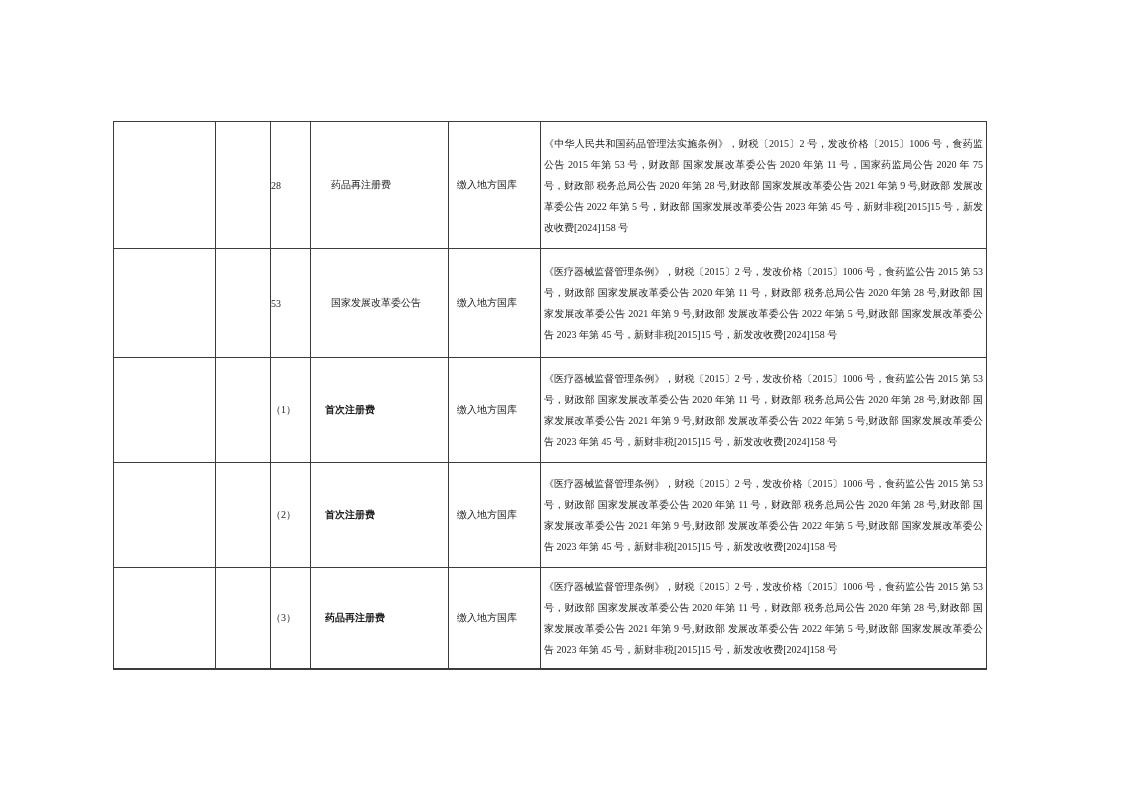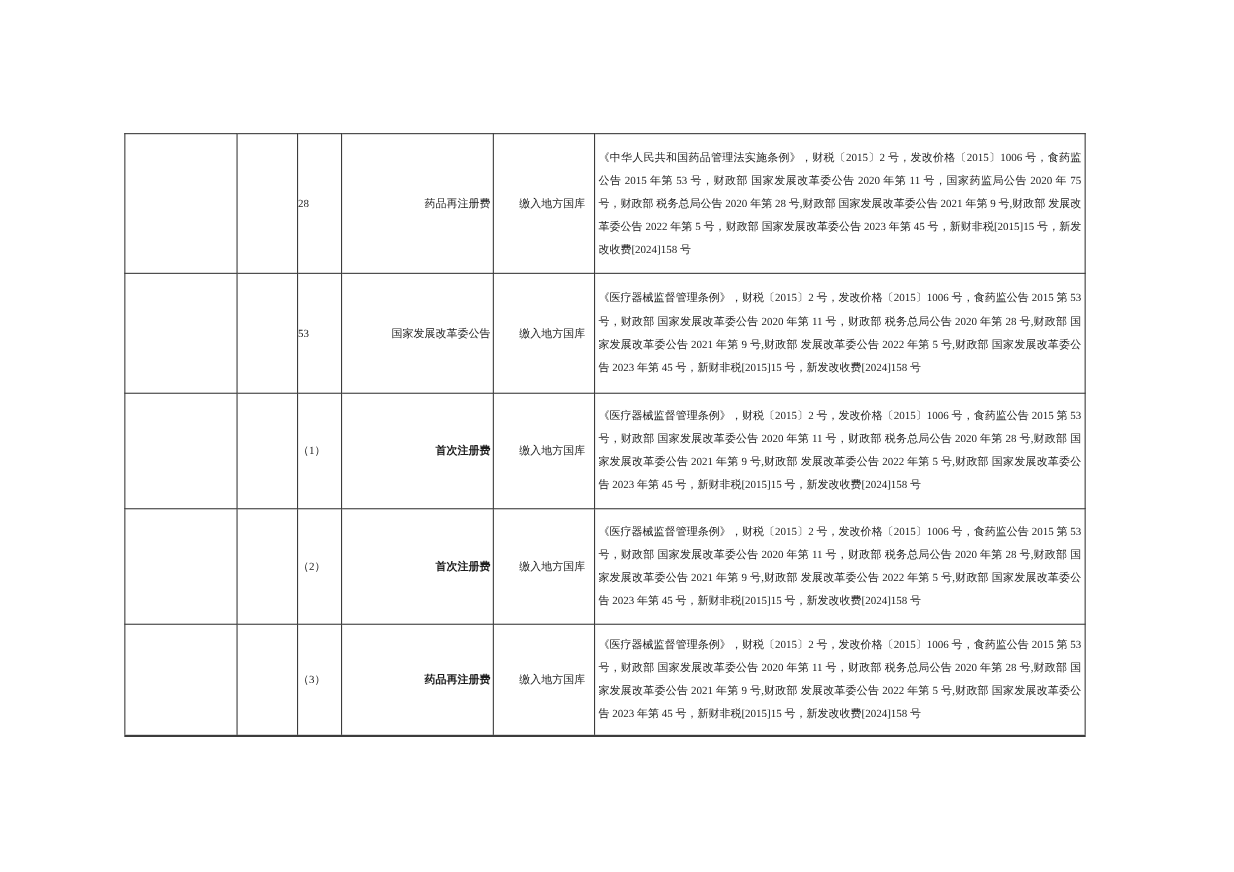--- a/index.html
+++ b/index.html
@@ -25,23 +25,23 @@
     border-bottom: 2px solid #3c3c3c;
   }
   table.fee-table td {
     border: 1px solid #3c3c3c;
     vertical-align: middle;
     font-size: 10px;
     color: #1c1c1c;
     overflow: hidden;
   }
   td.c-num { text-align: left; }
-  td.c-name { text-align: right; padding: 0 2px 0 3px; }
+  td.c-name { text-align: left; padding: 0 2px 0 20px; }
   td.c-name.indent { padding-left: 14px; font-weight: bold; }
-  td.c-treasury { text-align: right; padding: 0 8px; }
+  td.c-treasury { text-align: left; padding: 0 8px; }
   td.c-basis {
     text-align: justify;
     text-justify: inter-character;
     padding: 1px 3px;
     line-height: 21px;
     font-size: 14px;
   }
   tr.r0 { height: 127px; }
   tr.r1 { height: 109px; }
   tr.r2 { height: 105px; }

